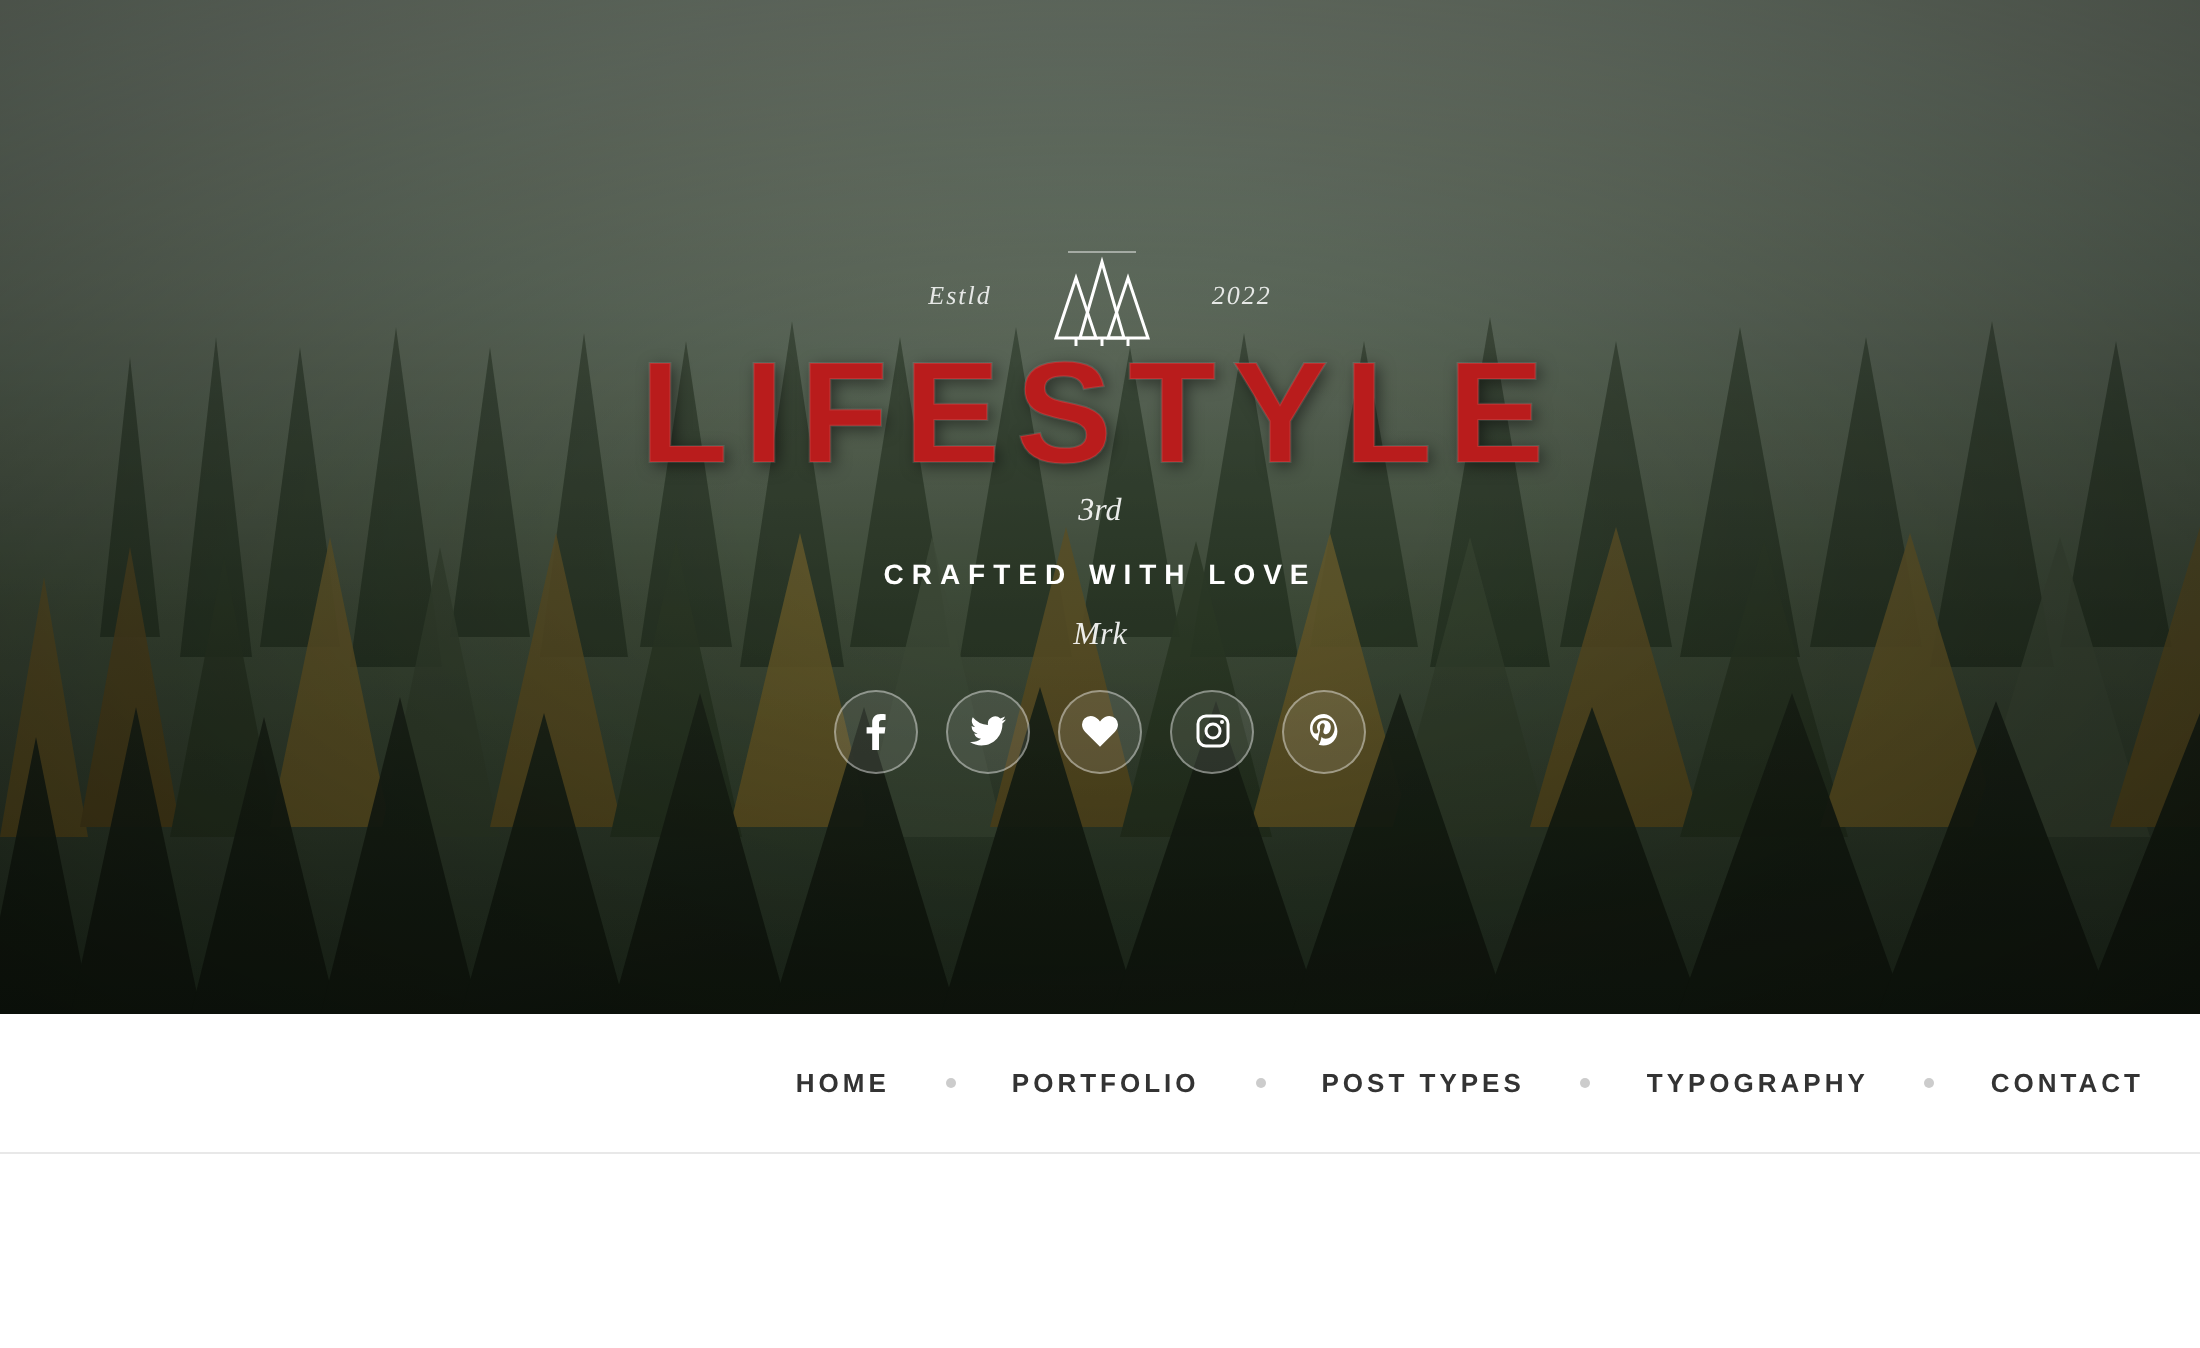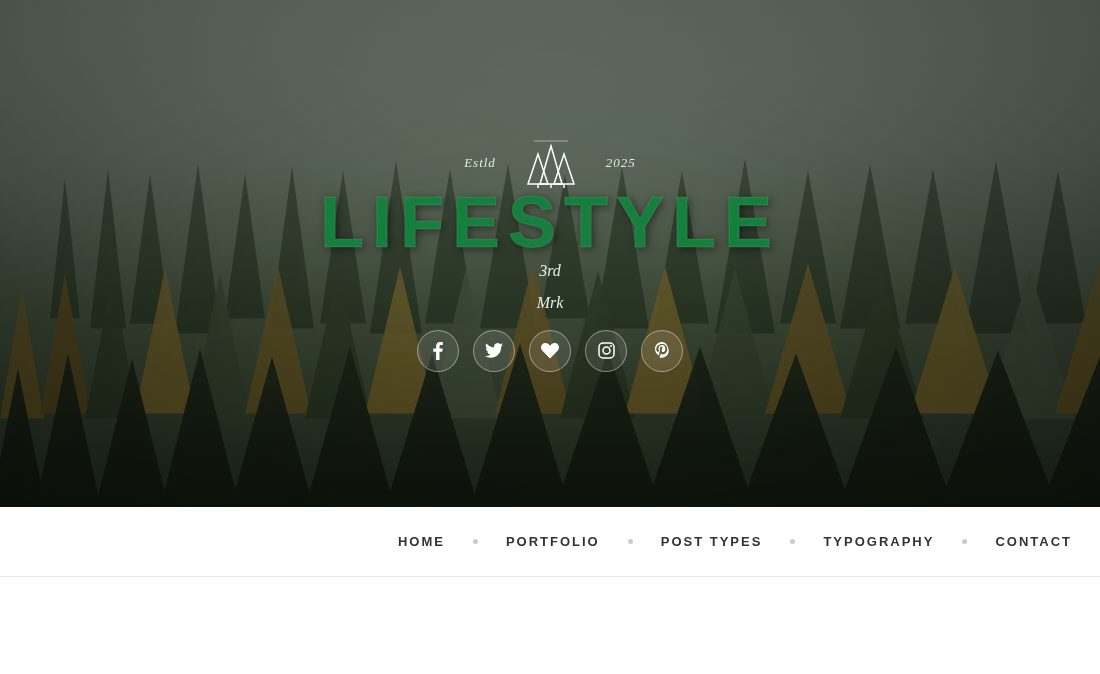--- a/index.html
+++ b/index.html
@@ -77,21 +77,21 @@
       font-size: 13px;
       color: rgba(255,255,255,0.85);
       letter-spacing: 1px;
     }
 
     .logo-title {
       font-family: Arial, 'Helvetica Neue', sans-serif;
       font-size: 72px;
       font-weight: 900;
       letter-spacing: 8px;
-      color: #15803d;
+      color: #b91c1c;
       text-transform: uppercase;
       line-height: 1;
       text-shadow: 2px 2px 8px rgba(0,0,0,0.5);
       
       -webkit-text-stroke: 1px rgba(255,255,255,0.1);
     }
 
     .logo-bottom-row {
       display: flex;
       align-items: center;
@@ -306,27 +306,28 @@
 
           <polygon points="24,48 35,10 46,48" fill="none" stroke="white" stroke-width="1.5"></polygon>
           <line x1="35" y1="48" x2="35" y2="52" stroke="white" stroke-width="1.5"></line>
 
           <polygon points="38,48 48,18 58,48" fill="none" stroke="white" stroke-width="1.5"></polygon>
           <line x1="48" y1="48" x2="48" y2="52" stroke="white" stroke-width="1.5"></line>
 
           <line x1="18" y1="5" x2="52" y2="5" stroke="rgba(255,255,255,0.6)" stroke-width="0.8"></line>
         </svg>
 
-        <span class="year-text">2025</span>
+        <span class="year-text">2022</span>
       </div>
 
       <div class="logo-title">LIFESTYLE</div>
 
       <div class="logo-bottom-row">
         <span class="script-text">3rd</span>
+        <span class="tagline">CRAFTED WITH LOVE</span>
         <span class="script-text">Mrk</span>
       </div>
     </div>
 
 
     <div class="social-icons">
       <div class="social-icon">
         <svg width="10" height="18" viewBox="0 0 10 18" fill="white">
             <path d="M6.5 18V9.8h2.8l.4-3.2H6.5V4.6c0-.9.3-1.6 1.6-1.6H9.8V.1C9.5.1 8.5 0 7.3 0 4.8 0 3.1 1.5 3.1 4.3v2.3H.3v3.2h2.8V18h3.4z"></path>
           </svg>

